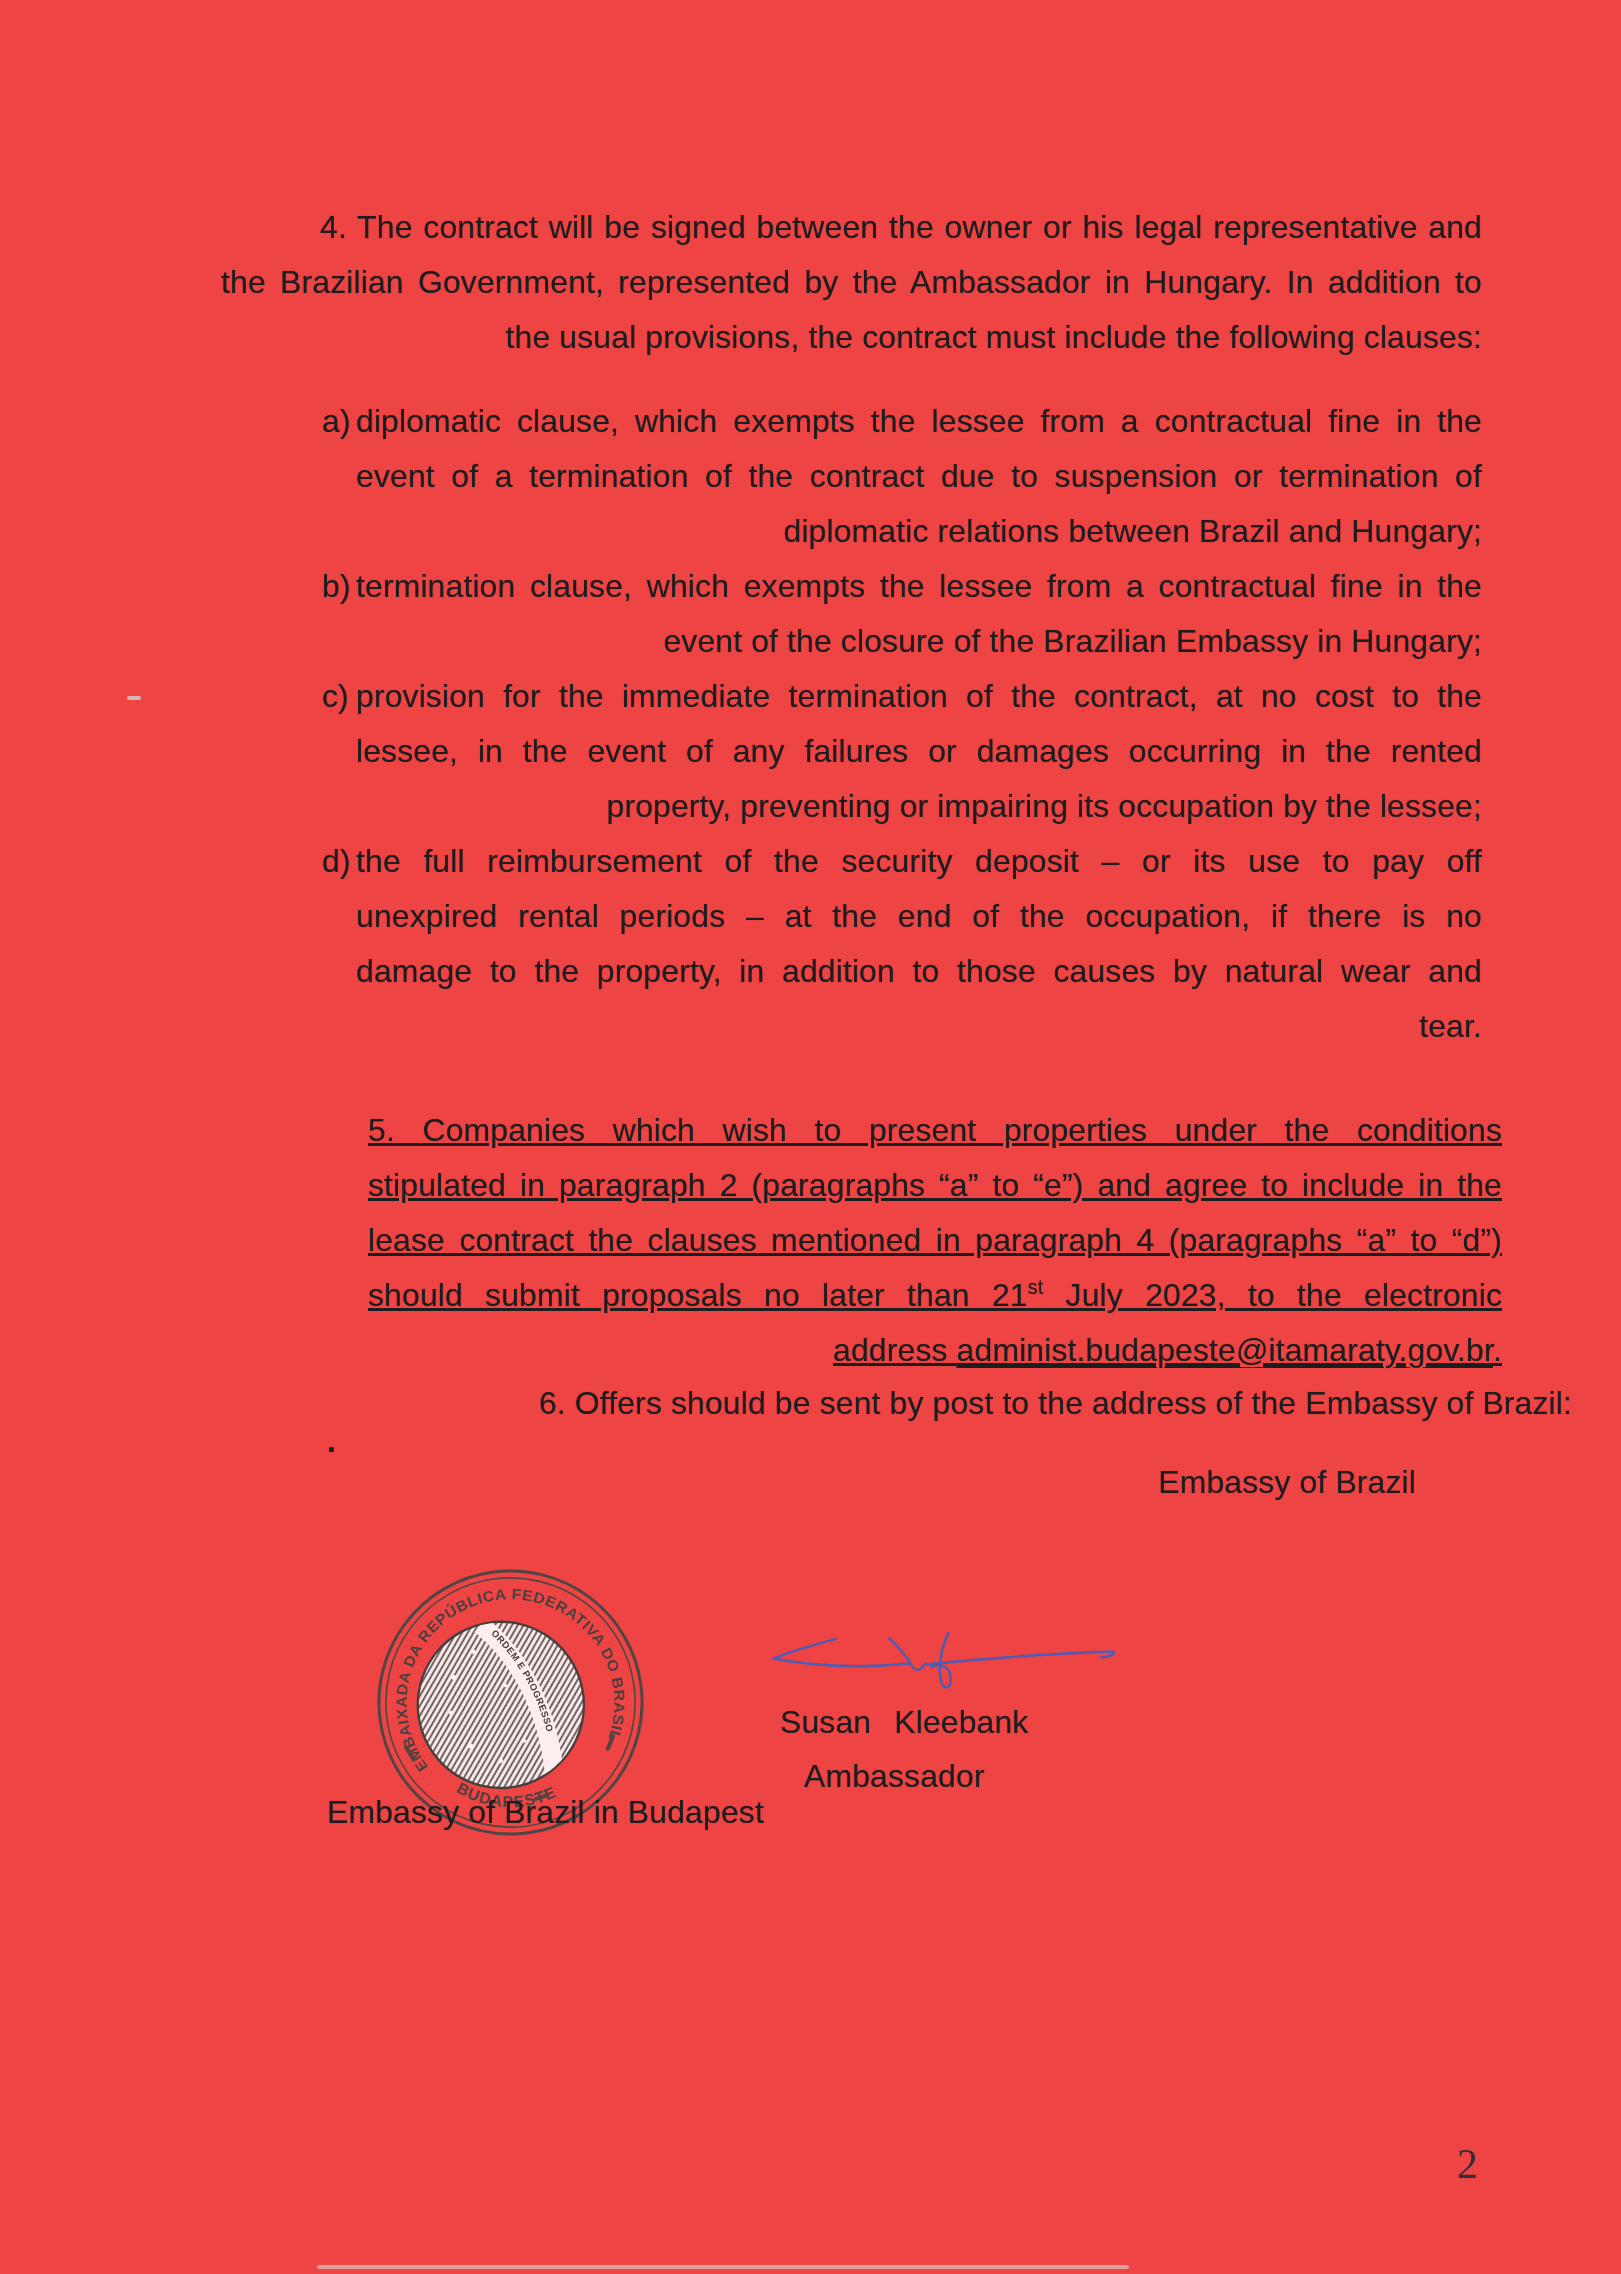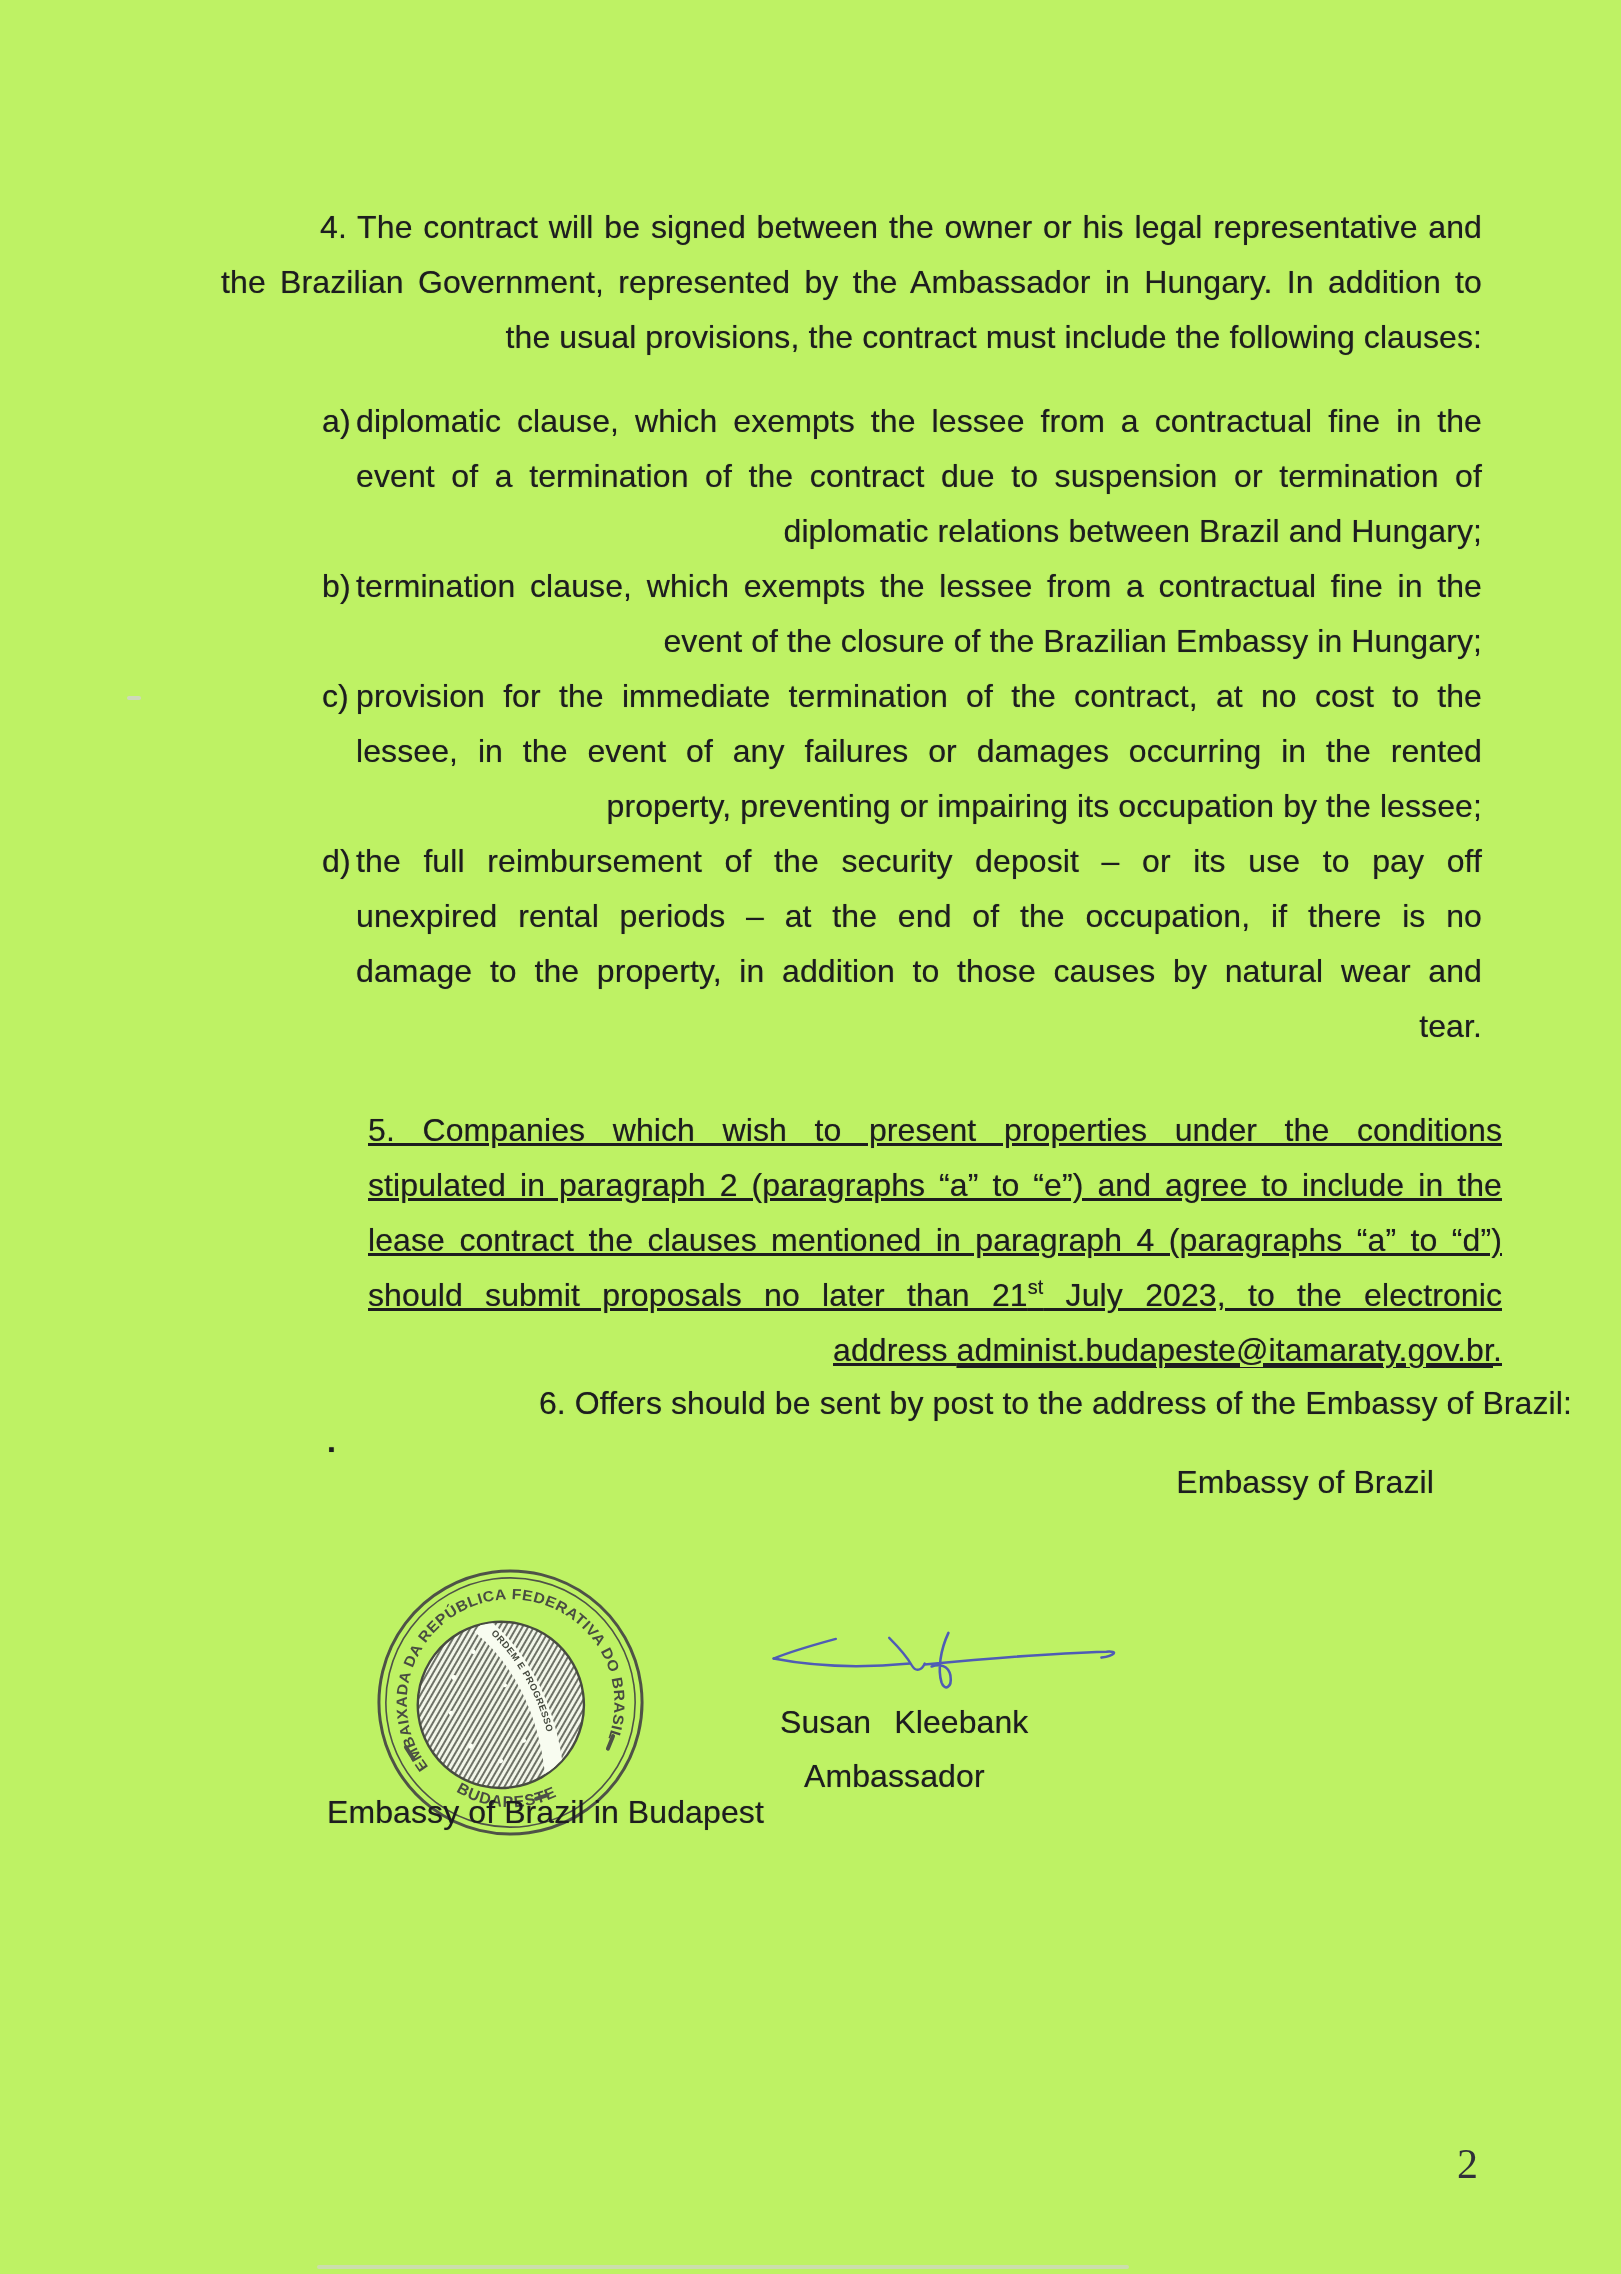--- a/index.html
+++ b/index.html
@@ -1,37 +1,37 @@
 <!DOCTYPE html>
 <html><head>
 <meta charset="utf-8">
 <style>
   html,body { margin:0; padding:0; background:#e9e9e9; }
   .page {
     position:relative; width:1622px; height:2274px;
-    background:#bef264; overflow:hidden; margin:0 auto;
+    background:#ef4444; overflow:hidden; margin:0 auto;
   }
   .bt {
     font-family:"Liberation Sans","DejaVu Sans",sans-serif;
     font-size:32px; line-height:55px; color:#1d1d1f;
     text-shadow:0 0 0.8px rgba(25,25,28,0.55);
     letter-spacing:0.1px;
   }
   .jline { display:block; text-align:justify; text-align-last:justify; }
   .jlast { display:block; text-align:right; }
   .indent { text-indent:99px; }
 
   #para4   { position:absolute; left:221px; top:200px;  width:1261px; }
   #clauses { position:absolute; left:322px; top:394px;  width:1160px; }
   .clause  { position:relative; padding-left:34px; }
   .clause .letter { position:absolute; left:0; top:0; }
   #para5   { position:absolute; left:368px; top:1103px; width:1134px;text-decoration:underline; }
   #para6   { position:absolute; left:364px; top:1376px; width:1208px; }
   #stray-dot { position:absolute; left:327px; top:1414px; font-weight:bold; }
-  #addr    { position:absolute; left:327px; top:1455px; width:1089px;margin-left:18px; }
+  #addr    { position:absolute; left:327px; top:1455px; width:1089px; }
   #stamp-wrap { position:absolute; left:374px; top:1566px; width:273px; height:273px; }
   #sig-svg { position:absolute; left:769px; top:1626px; }
   #sig-name  { position:absolute; left:780px; top:1695px; word-spacing:14px; }
   #sig-title { position:absolute; left:804px; top:1749px; }
   #footer-org { position:absolute; left:327px; top:1785px;text-align:right; }
   #page-num {
     position:absolute; left:1457px; top:2140px;
     font-family:"Liberation Serif","DejaVu Serif",serif;
     font-size:42px; line-height:48px; color:#30303a;
   }

